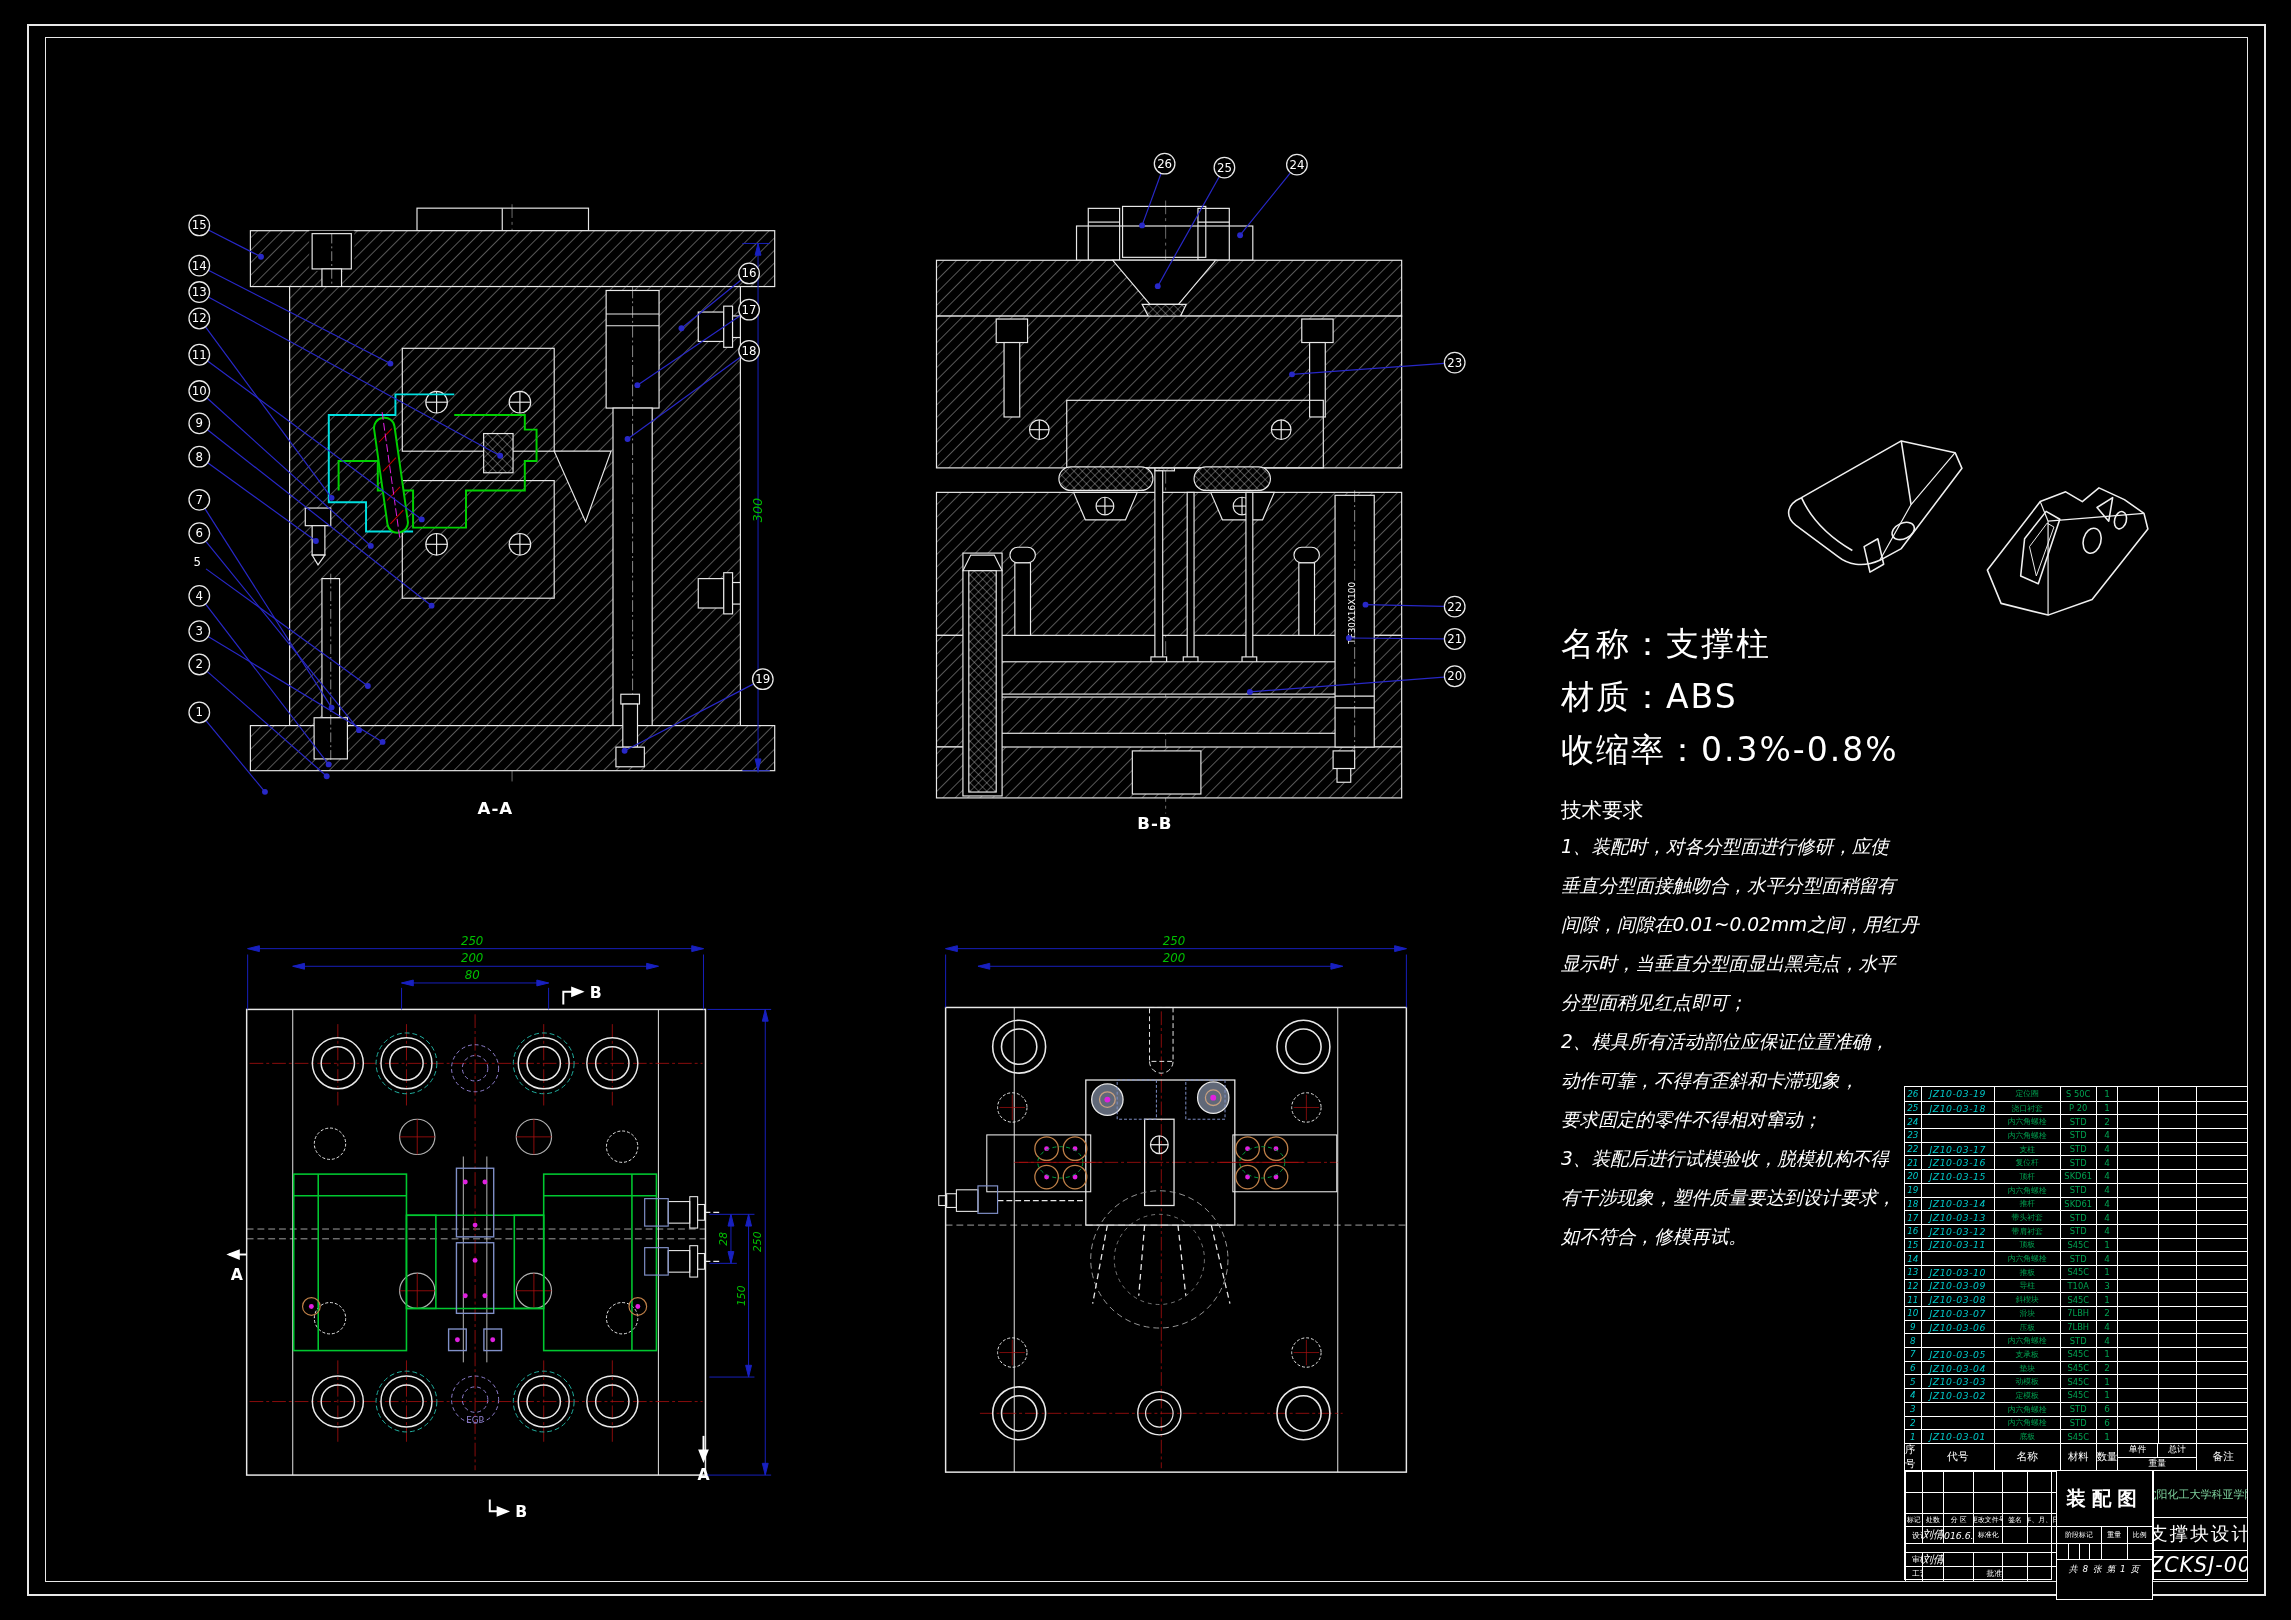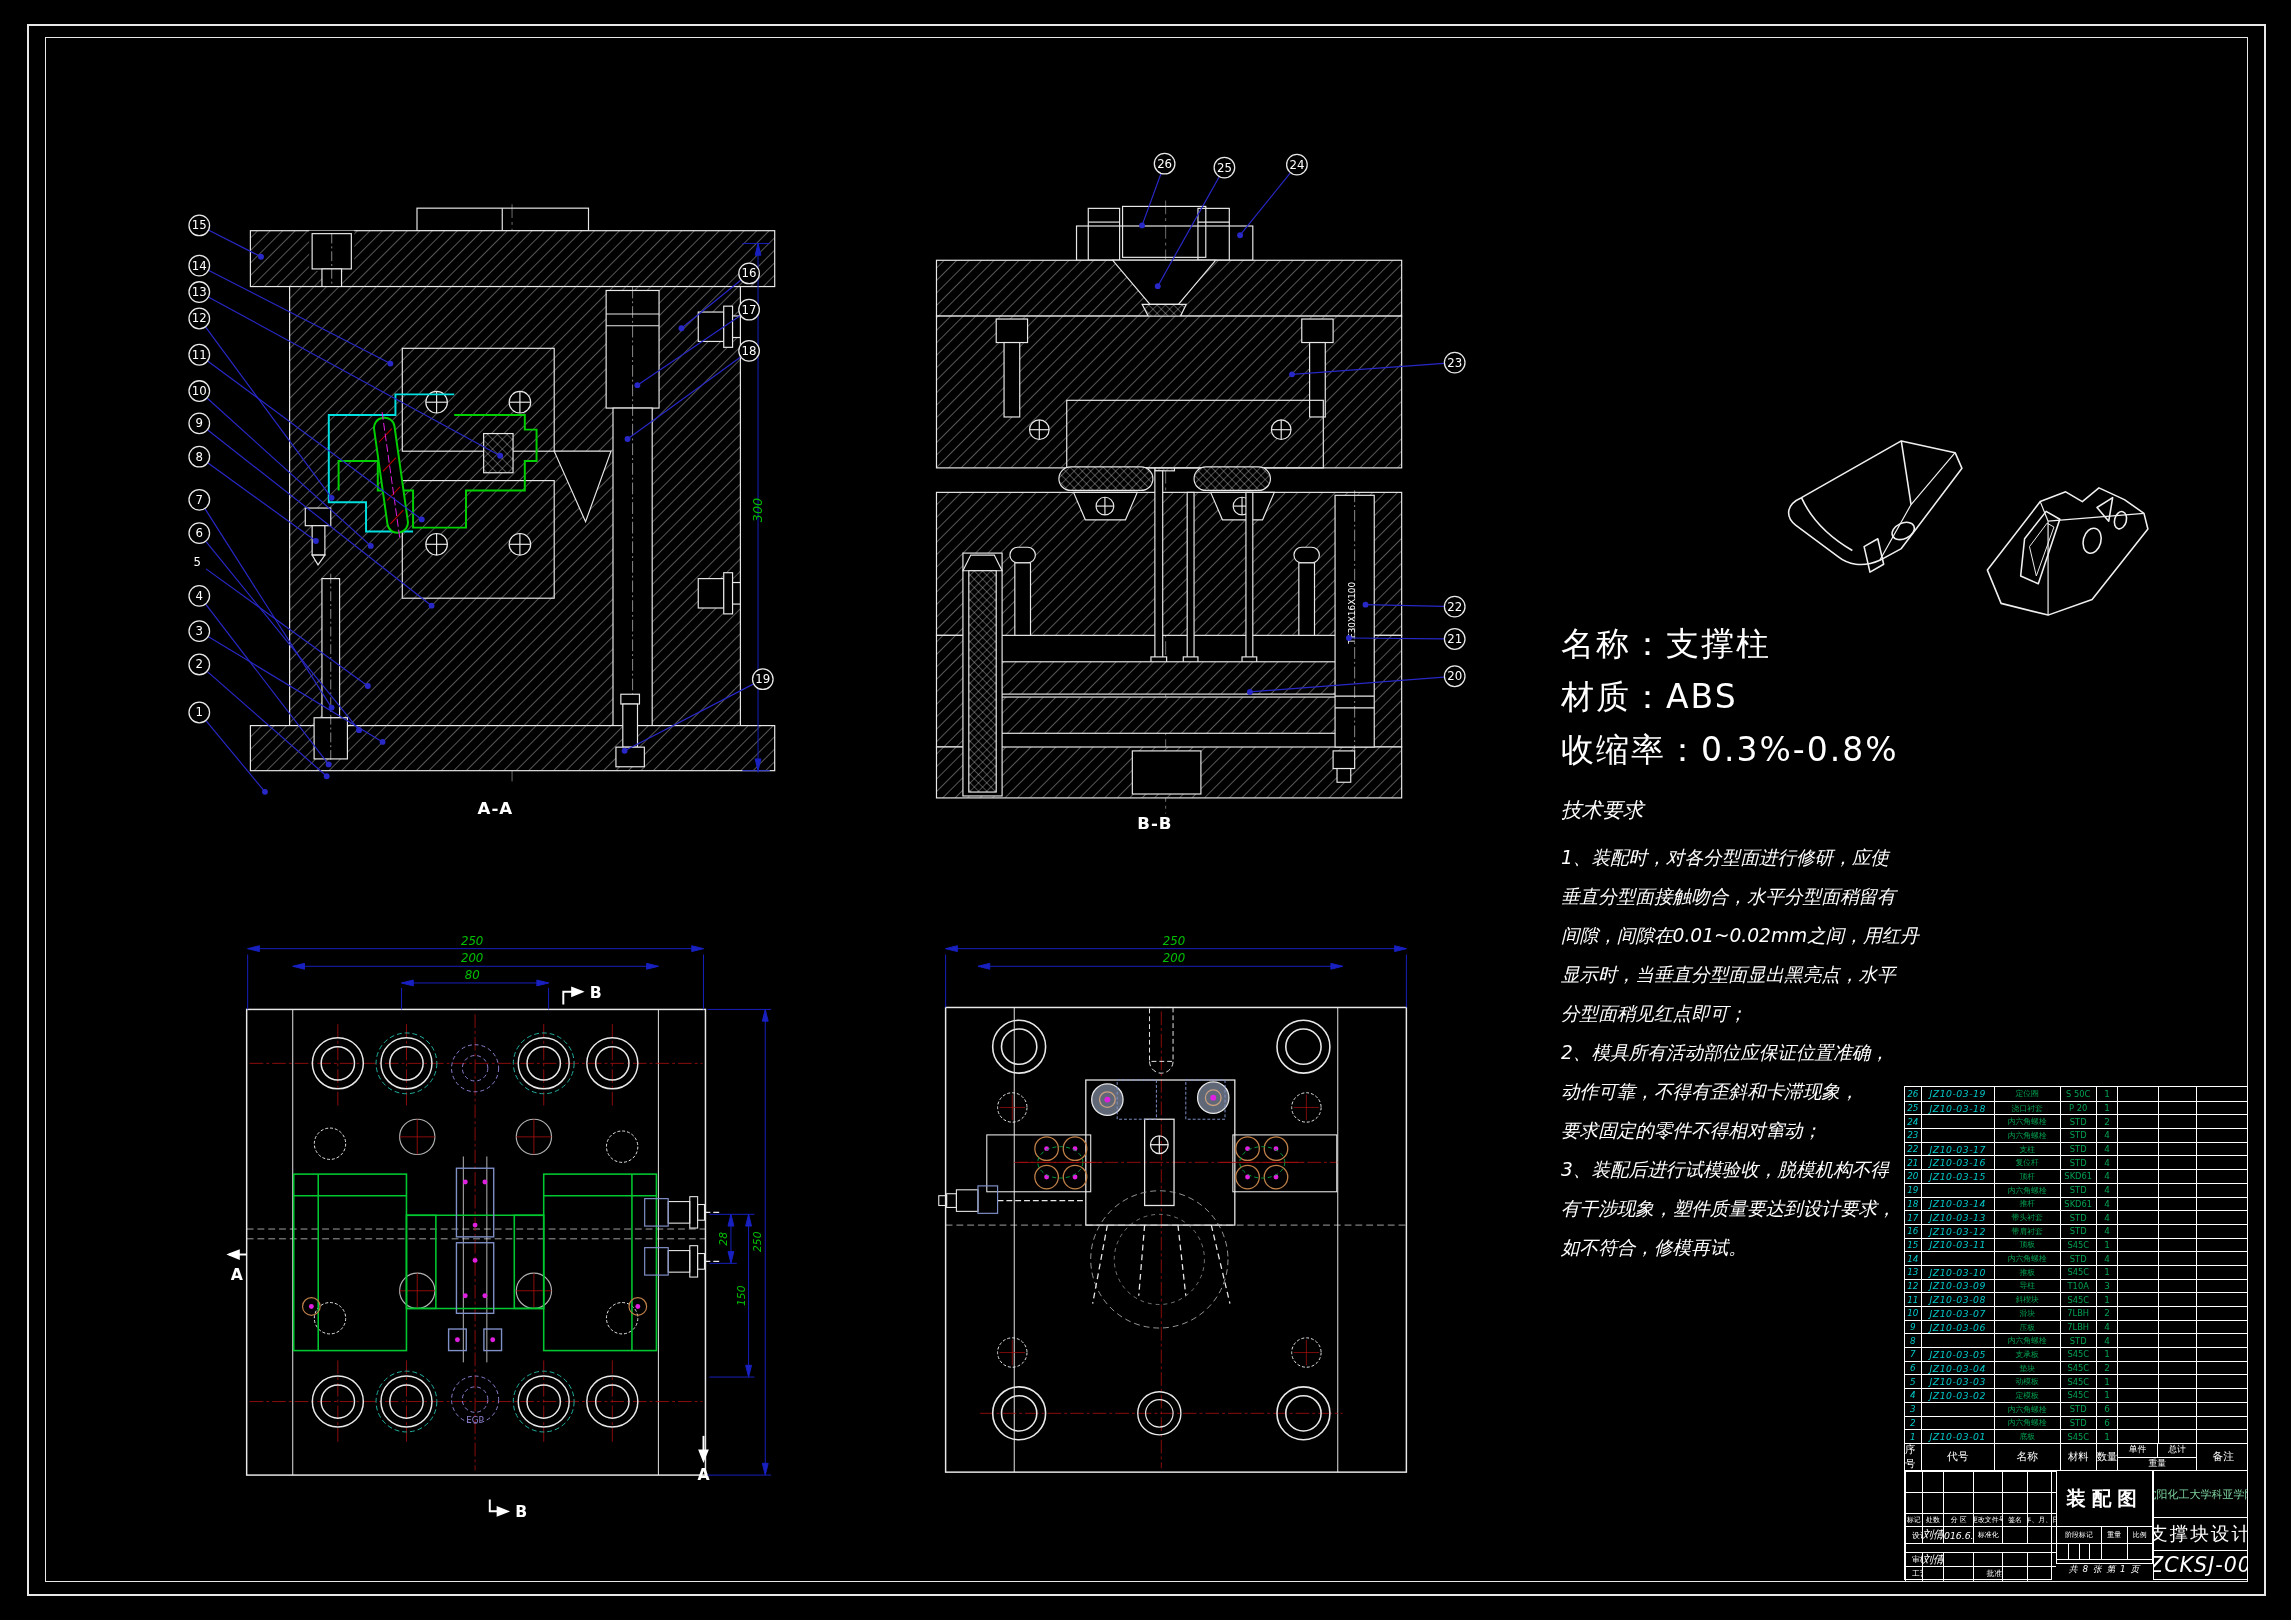--- a/index.html
+++ b/index.html
@@ -11,21 +11,21 @@
   }
   .frame { position:absolute; border:2px solid #e8e8e8; }
   .frame.outer { left:27.4px; top:23.5px; width:2239px; height:1572px; }
   .frame.inner { left:45px; top:37px; width:2203px; height:1545px; border-width:1.5px; }
   svg { position:absolute; overflow:visible; }
   
   .product-info { position:absolute; left:1561px; top:617px; }
   .pi-line { font-size:33px; line-height:53px; color:#fff; letter-spacing:2px; white-space:nowrap; }
   
   .tech-notes { position:absolute; left:1561px; top:796px; width:412px; }
-  .tn-title { font-size:20.6px; font-style:italic; margin-bottom:14px; }
+  .tn-title { font-size:20.6px; margin-bottom:3px; }
   .tn-line { font-size:18.6px; font-style:italic; line-height:39px; white-space:nowrap; }
   
   .parts-table { position:absolute; left:1904px; top:1086px; width:344px; border:1.5px solid #fff; background:#000; }
   .pt-row { display:grid; grid-template-columns:15.7px 73px 66px 36px 21.6px 41px 38px 53px; height:13.7px; border-top:1px solid #fff; }
   .pt-row:first-child { border-top:none; }
   .pt-row > span { border-left:1px solid #fff; overflow:hidden; white-space:nowrap; display:flex; align-items:center; justify-content:center; }
   .pt-row > span:first-child { border-left:none; }
   .c-no   { color:#00c8c8; font-size:8.8px; font-style:italic; }
   .c-code { color:#00c8c8; font-size:9.3px; font-style:italic; letter-spacing:0.5px; }
   .c-name { color:#00a050; font-size:7.8px; }
@@ -927,21 +927,21 @@
       <div class="tb-cell"></div>
       <div class="tb-cell"></div>
     <div class="tb-cell lbl8">工艺</div>
     <div class="tb-cell"></div>
       <div class="tb-cell"></div>
     <div class="tb-cell lbl8">批准</div>
     <div class="tb-cell"></div>
       <div class="tb-cell"></div>
   </div>
 
-  <div class="tb" style="left:2056px; top:1470px; width:97px; height:94px;">
+  <div class="tb" style="left:2056px; top:1470px; width:97px; height:130px;">
     <div class="tb-cell tb-mid-title" style="border:none; height:55px;">装配图</div>
     <div class="tb-grid" style="grid-template-columns:44px 25.5px 25.5px; grid-template-rows:16.7px;">
       <div class="tb-cell lbl7" style="border-left:none;">阶段标记</div>
       <div class="tb-cell lbl7">重量</div>
       <div class="tb-cell lbl7">比例</div>
     </div>
     <div class="tb-grid" style="grid-template-columns:10.8px 10.8px 10.8px 11.8px 25.5px 25.5px; grid-template-rows:16.7px;">
       <div class="tb-cell" style="border-left:none;"></div>
         <div class="tb-cell"></div>
         <div class="tb-cell"></div>

